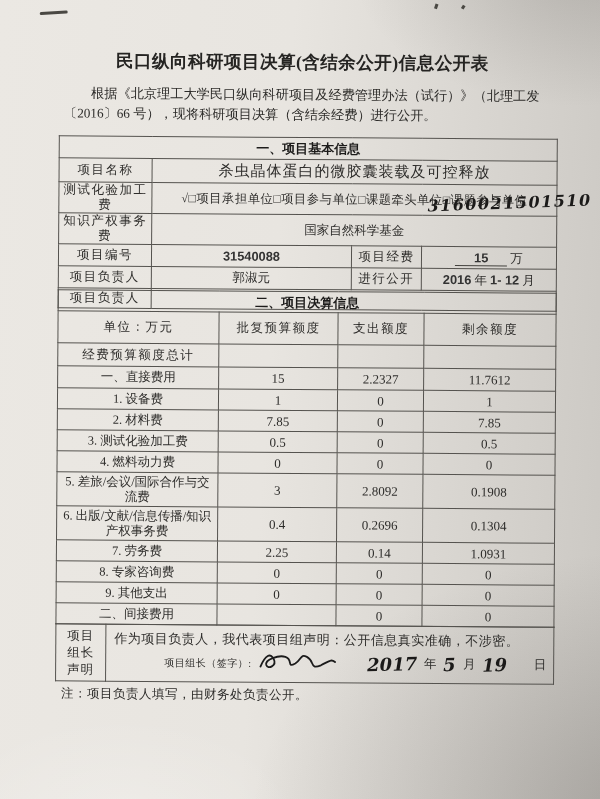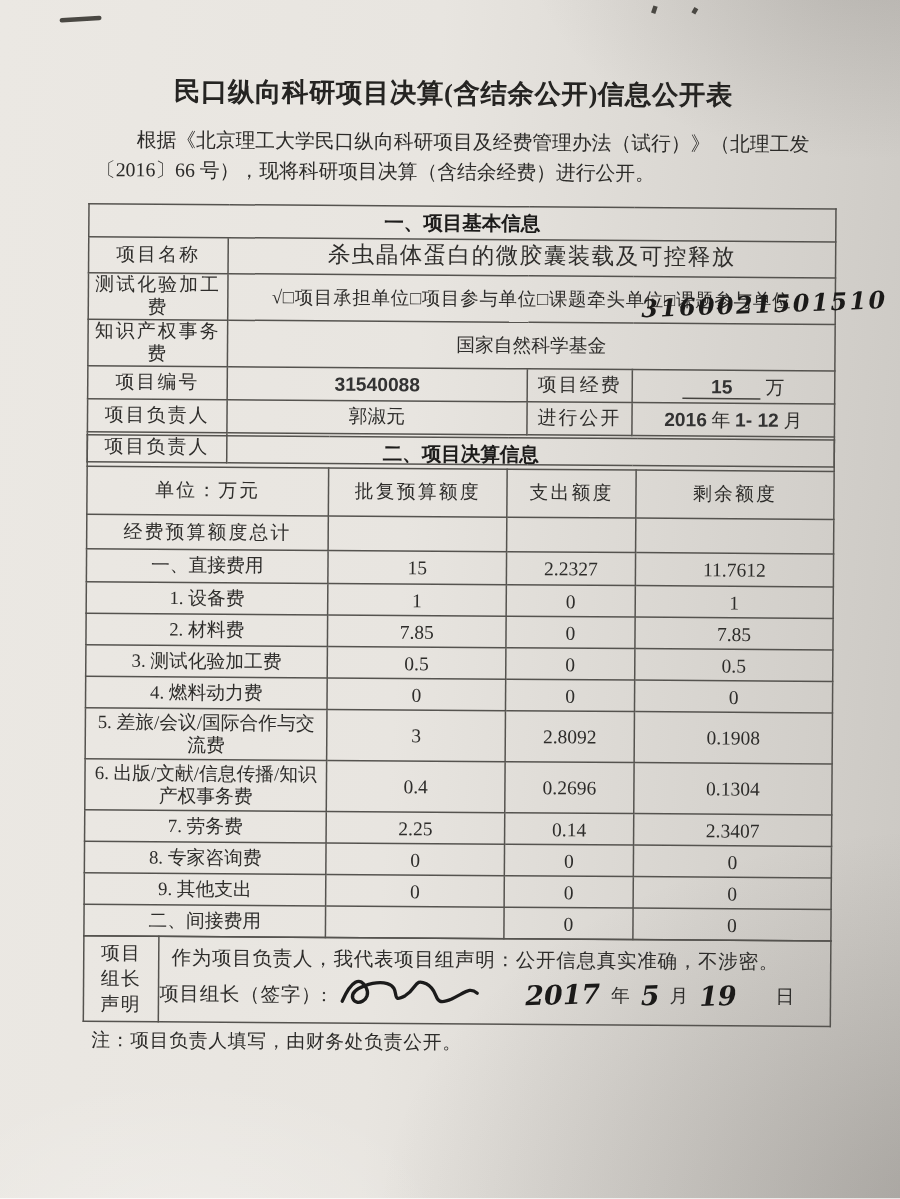--- a/index.html
+++ b/index.html
@@ -43,21 +43,21 @@
   .uline{display:inline-block;min-width:52px;border-bottom:1px solid #45433f;text-align:center;}
   .chk{font-size:12.3px;letter-spacing:.5px;}
   
   .hw{font-style:italic;font-weight:600;color:#1b1a19;font-family:"DejaVu Serif",serif;}
   .hw-number{position:absolute;left:426px;top:192px;font-size:16px;letter-spacing:1.5px;transform:rotate(-2.5deg);}
   
   .decl-side div{line-height:17px;letter-spacing:1px;}
   .decl-main{position:relative;height:56px;text-align:left;}
   .statement{position:absolute;top:6px;left:8px;font-size:13px;letter-spacing:.5px;white-space:nowrap;}
   .signline{position:absolute;bottom:4px;left:0;right:4px;height:30px;display:flex;align-items:center;}
-  .signlabel{font-size:13px;letter-spacing:.5px;white-space:nowrap;}
+  .signlabel{margin-left:58px;font-size:10px;letter-spacing:.5px;white-space:nowrap;}
   .sig{margin-left:6px;margin-top:-4px;}
   .dategrp{display:flex;align-items:center;margin-left:26px;}
   .hw-digit{font-size:18px;transform:rotate(-2deg);margin:0 4px;}
   .dchar{font-size:12.5px;margin:0 3px;}
   .dchar.day{margin-left:22px;}
   .footnote{position:absolute;top:687px;left:63px;font-size:12.5px;letter-spacing:.5px;color:#2c2b29;}
 </style>
 </head>
 <body>
 
@@ -189,21 +189,21 @@
       <tr class="h34">
         <td class="left">6.  出版/文献/信息传播/知识产权事务费</td>
         <td class="num">0.4</td>
         <td class="num">0.2696</td>
         <td class="num">0.1304</td>
       </tr>
       <tr class="h21">
         <td class="left">7.  劳务费</td>
         <td class="num">2.25</td>
         <td class="num">0.14</td>
-        <td class="num">2.3407</td>
+        <td class="num">1.0931</td>
       </tr>
       <tr class="h21">
         <td class="left">8.  专家咨询费</td>
         <td class="num">0</td>
         <td class="num">0</td>
         <td class="num">0</td>
       </tr>
       <tr class="h21">
         <td class="left">9.  其他支出</td>
         <td class="num">0</td>

